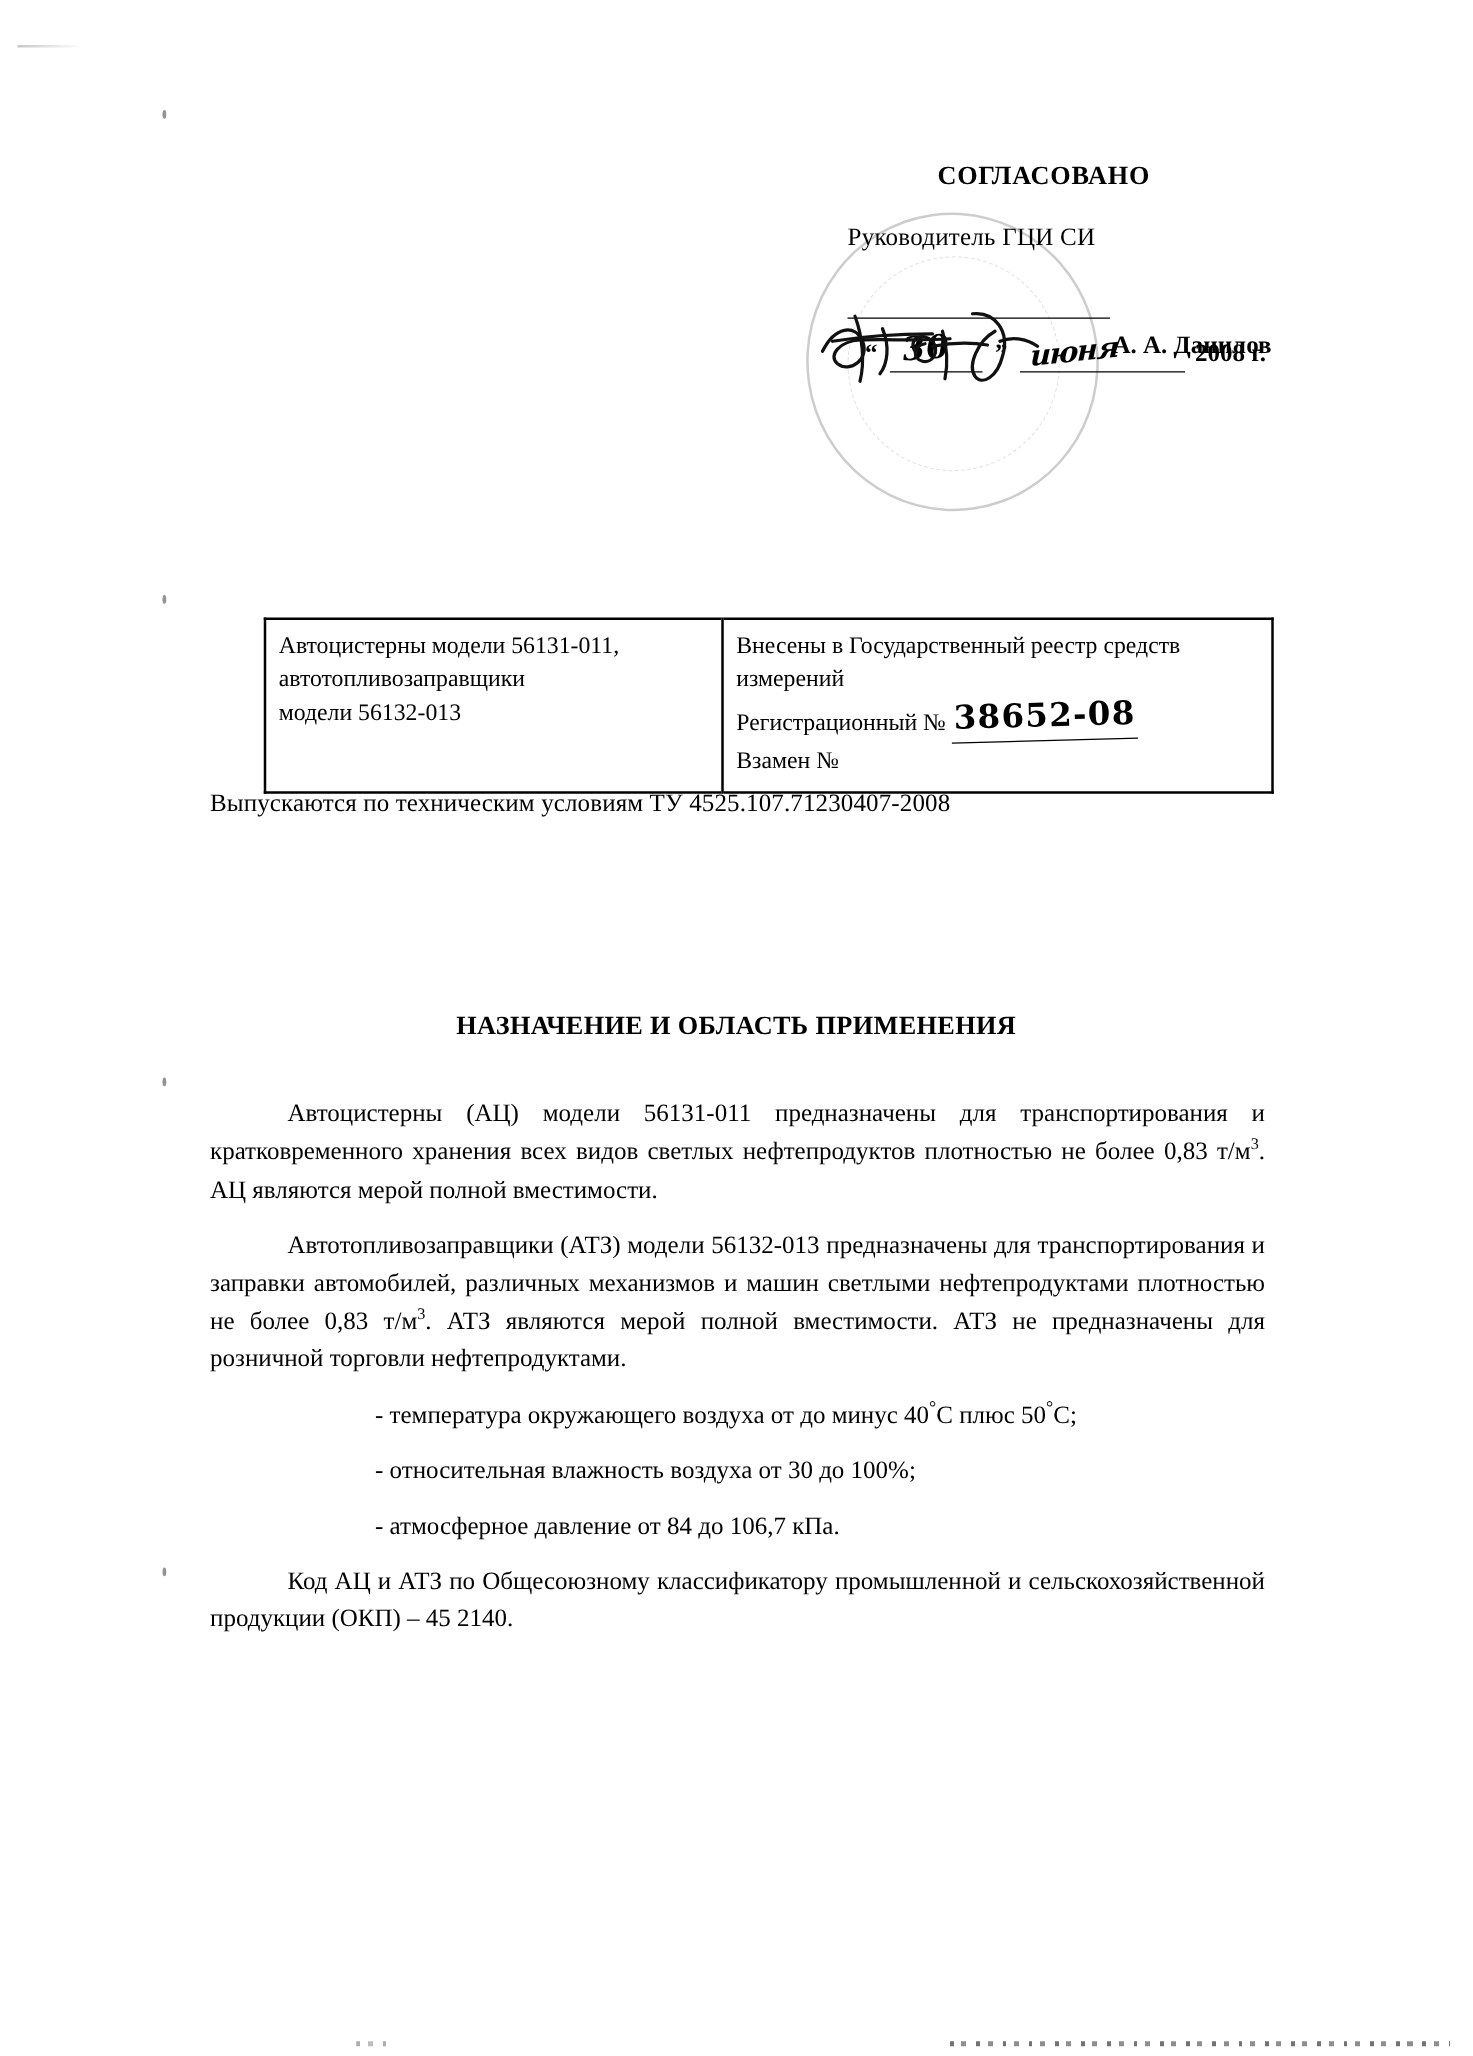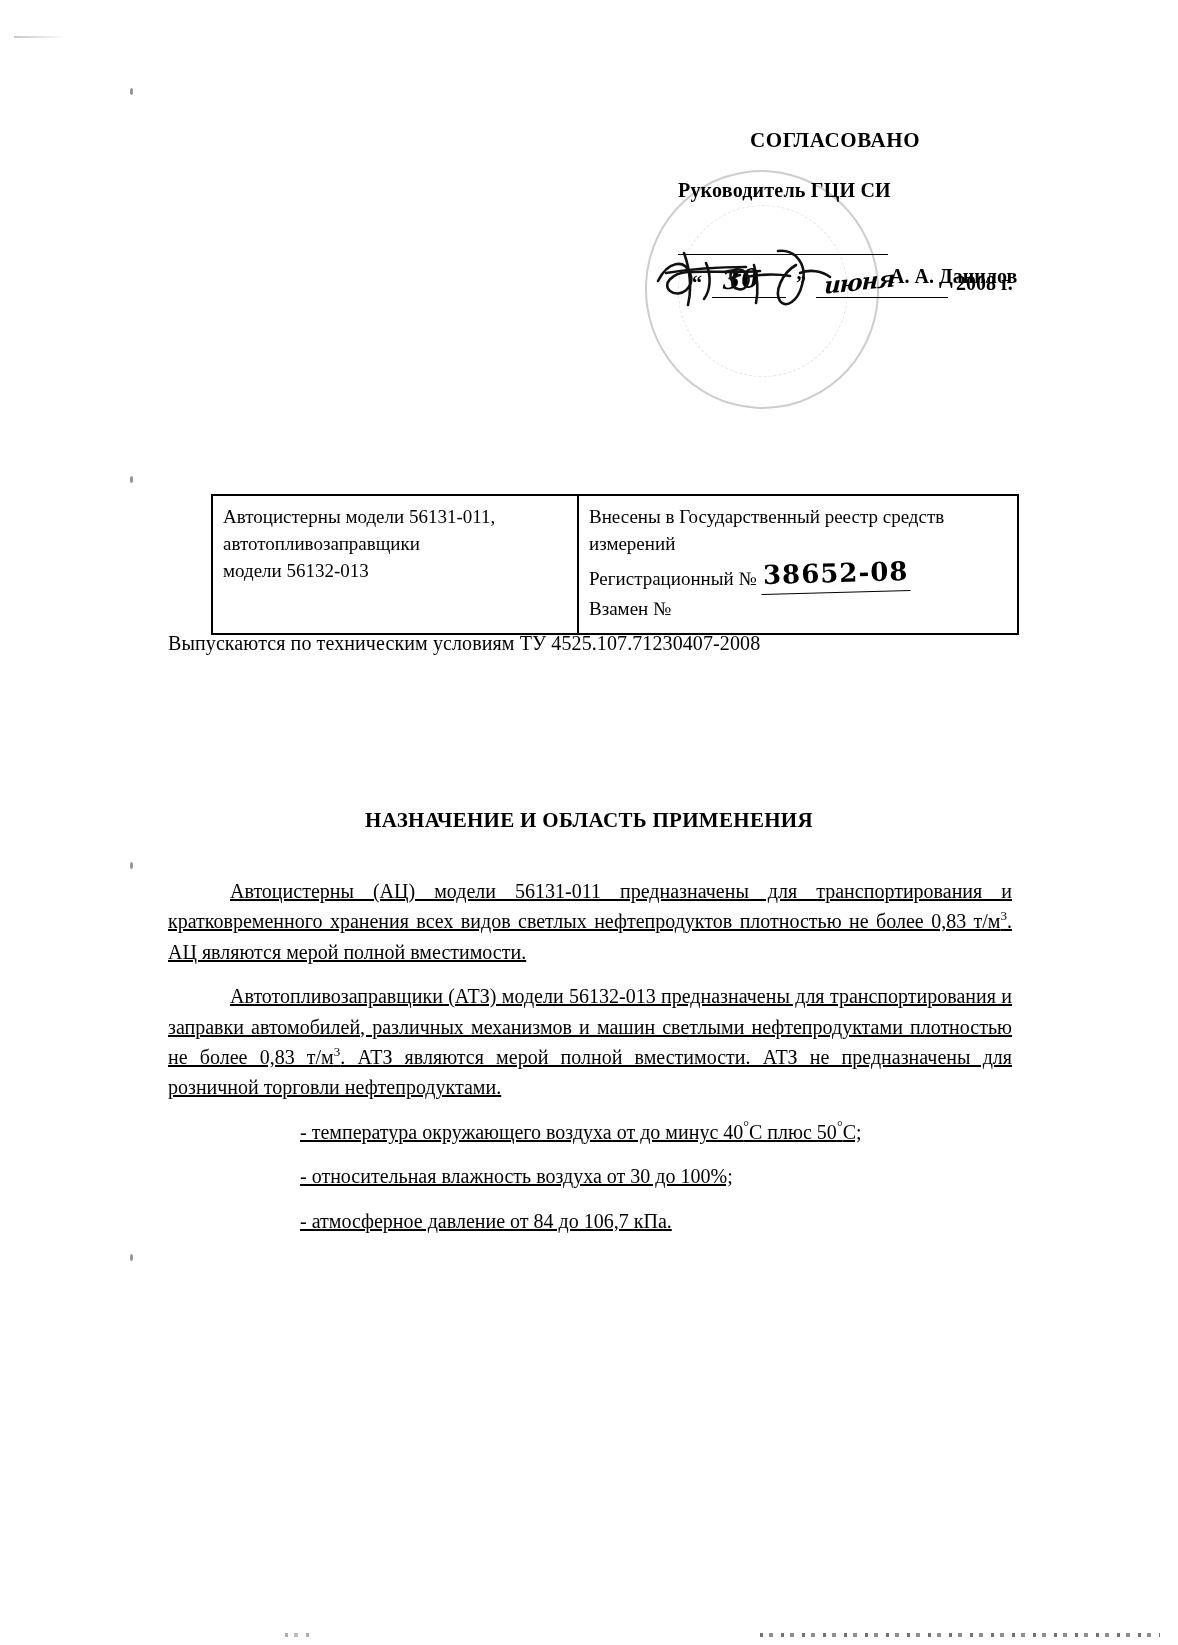--- a/index.html
+++ b/index.html
@@ -55,21 +55,21 @@
     width: 440px;
   }
   .approval-title {
     font-weight: bold;
     font-size: 21px;
     letter-spacing: .6px;
     text-align: left;
     padding-left: 72px;
   }
   .approval-line {
-    font-weight: bold;
+    font-weight: normal;
     font-size: 20px;
     margin-top: 26px;
     letter-spacing: .2px;
   }
   .approval-line.second { margin-top: 20px; }
 
   .sign-row {
     position: relative;
     margin-top: 18px;
     height: 44px;
@@ -214,21 +214,20 @@
     top: 876px;
     width: 844px;
     font-size: 20px;
     line-height: 1.52;
     text-align: justify;
     text-justify: inter-word;
   }
   .body-text p {
     margin: 0 0 14px 0;
     text-indent: 62px;
-    text-decoration: underline;
   }
   .body-text p.gap-before { margin-top: 30px; }
   .body-text p.tight { margin-bottom: 4px; }
   .bullet {
     margin: 0 0 2px 0;
     text-indent: 0;
     padding-left: 70px;
     text-align: left;
   }
   sup { font-size: .65em; vertical-align: super; line-height: 0; }
@@ -319,16 +318,17 @@
     <p><span>Автотопливозаправщики (АТЗ) модели 56132-013 предназначены для транспортирования и заправки автомобилей, различных механизмов и машин светлыми нефтепродуктами плотностью не более 0,83 т/м</span><sup>3</sup><span>. АТЗ являются мерой полной вместимости. АТЗ не предназначены для розничной торговли нефтепродуктами.</span></p>
 
 
     <p class="bullet"><span>- температура окружающего воздуха от до минус 40</span><span class="deg">°</span><span>С плюс 50</span><span class="deg">°</span><span>С;</span></p>
 
     <p class="bullet">- относительная влажность воздуха от 30 до 100%;</p>
 
     <p class="bullet">- атмосферное давление от 84 до 106,7 кПа.</p>
 
 
+    <p>Код АЦ и АТЗ по Общесоюзному классификатору промышленной и сельскохозяйственной продукции (ОКП) – 45 2140.</p>
 
   </div>
 
 </div>
 
 </body></html>

